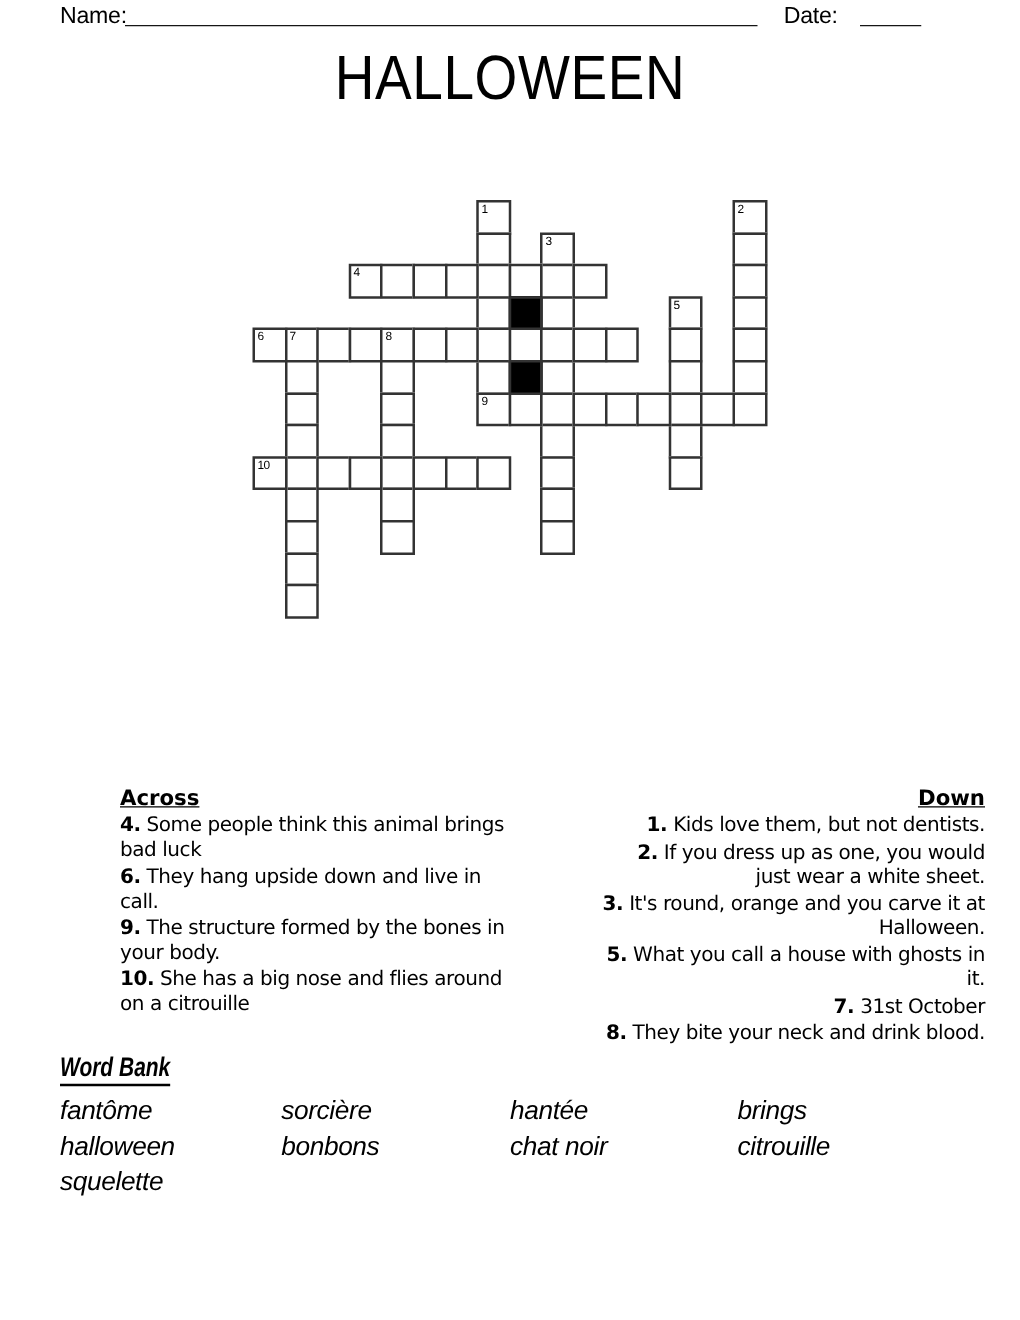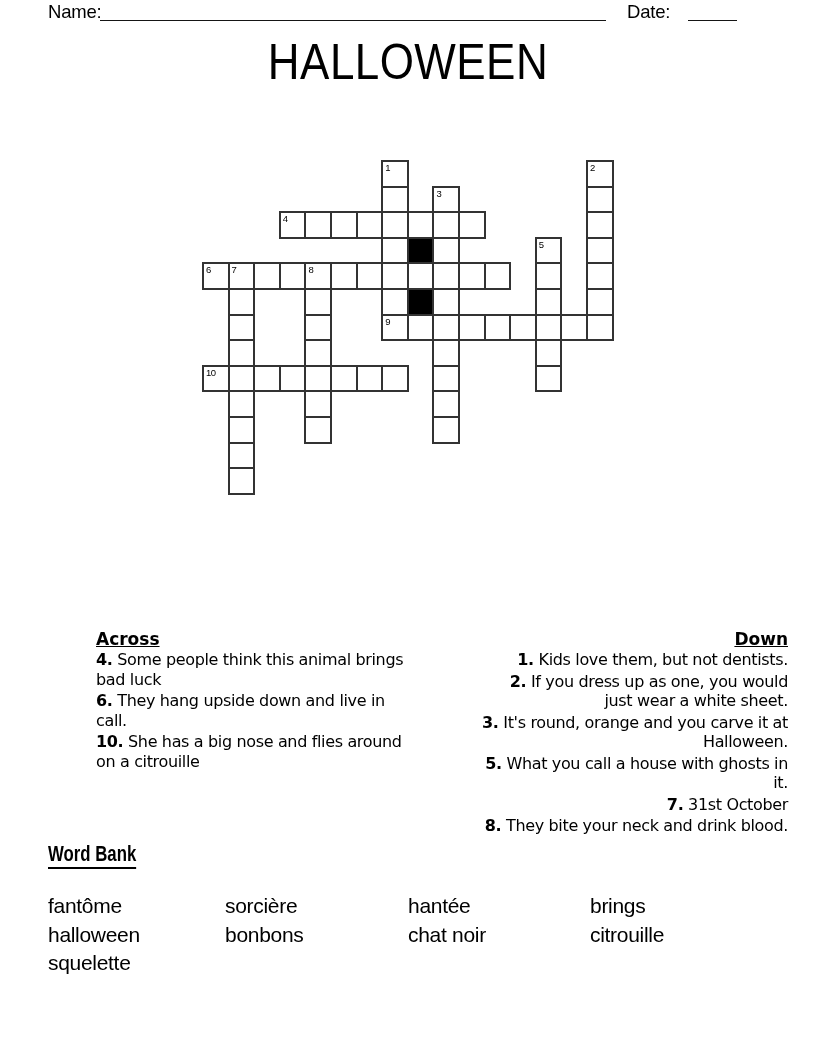--- a/index.html
+++ b/index.html
@@ -44,28 +44,28 @@
     text-decoration:underline; margin-bottom:1px;
   }
   .clue { margin-bottom:2px; }
   .clue-line {
     font-family:"DejaVu Sans", sans-serif;
     font-size:16px; line-height:19.5px; letter-spacing:-0.35px;
     white-space:nowrap;
   }
   .clue-num { font-weight:bold; }
   
-  #wordbank { position:absolute; left:48px; top:843px; }
+  #wordbank { position:absolute; left:48px; top:843px;font-style:italic; }
   #wordbank-heading {
     display:inline-block; font-size:21.5px; font-weight:bold; line-height:23px;
     transform:scaleX(0.78); transform-origin:0 50%;
     border-bottom:2.2px solid #000; padding-bottom:1px;
   }
   #wordbank-grid {
-    margin-top:23px;
+    margin-top:6px;
     display:grid; grid-template-columns:177px 183px 182px 190px;
   }
   .wb-item {
     font-size:21px; line-height:28.6px; letter-spacing:-0.3px;
     white-space:nowrap;
   }
 </style>
 </head>
 <body>
 
@@ -177,20 +177,24 @@
   <div id="across-list">
       <div class="clue">
         <div class="clue-line"><span class="clue-num">4.</span> Some people think this animal brings</div>
         <div class="clue-line">bad luck</div>
       </div>
       <div class="clue">
         <div class="clue-line"><span class="clue-num">6.</span> They hang upside down and live in</div>
         <div class="clue-line">call.</div>
       </div>
       <div class="clue">
+        <div class="clue-line"><span class="clue-num">9.</span> The structure formed by the bones in</div>
+        <div class="clue-line">your body.</div>
+      </div>
+      <div class="clue">
         <div class="clue-line"><span class="clue-num">10.</span> She has a big nose and flies around</div>
         <div class="clue-line">on a citrouille</div>
       </div>
     </div>
 </div>
 
 <div class="clues-col" id="down-col">
   <div class="clues-heading">Down</div>
   <div id="down-list">
       <div class="clue">

